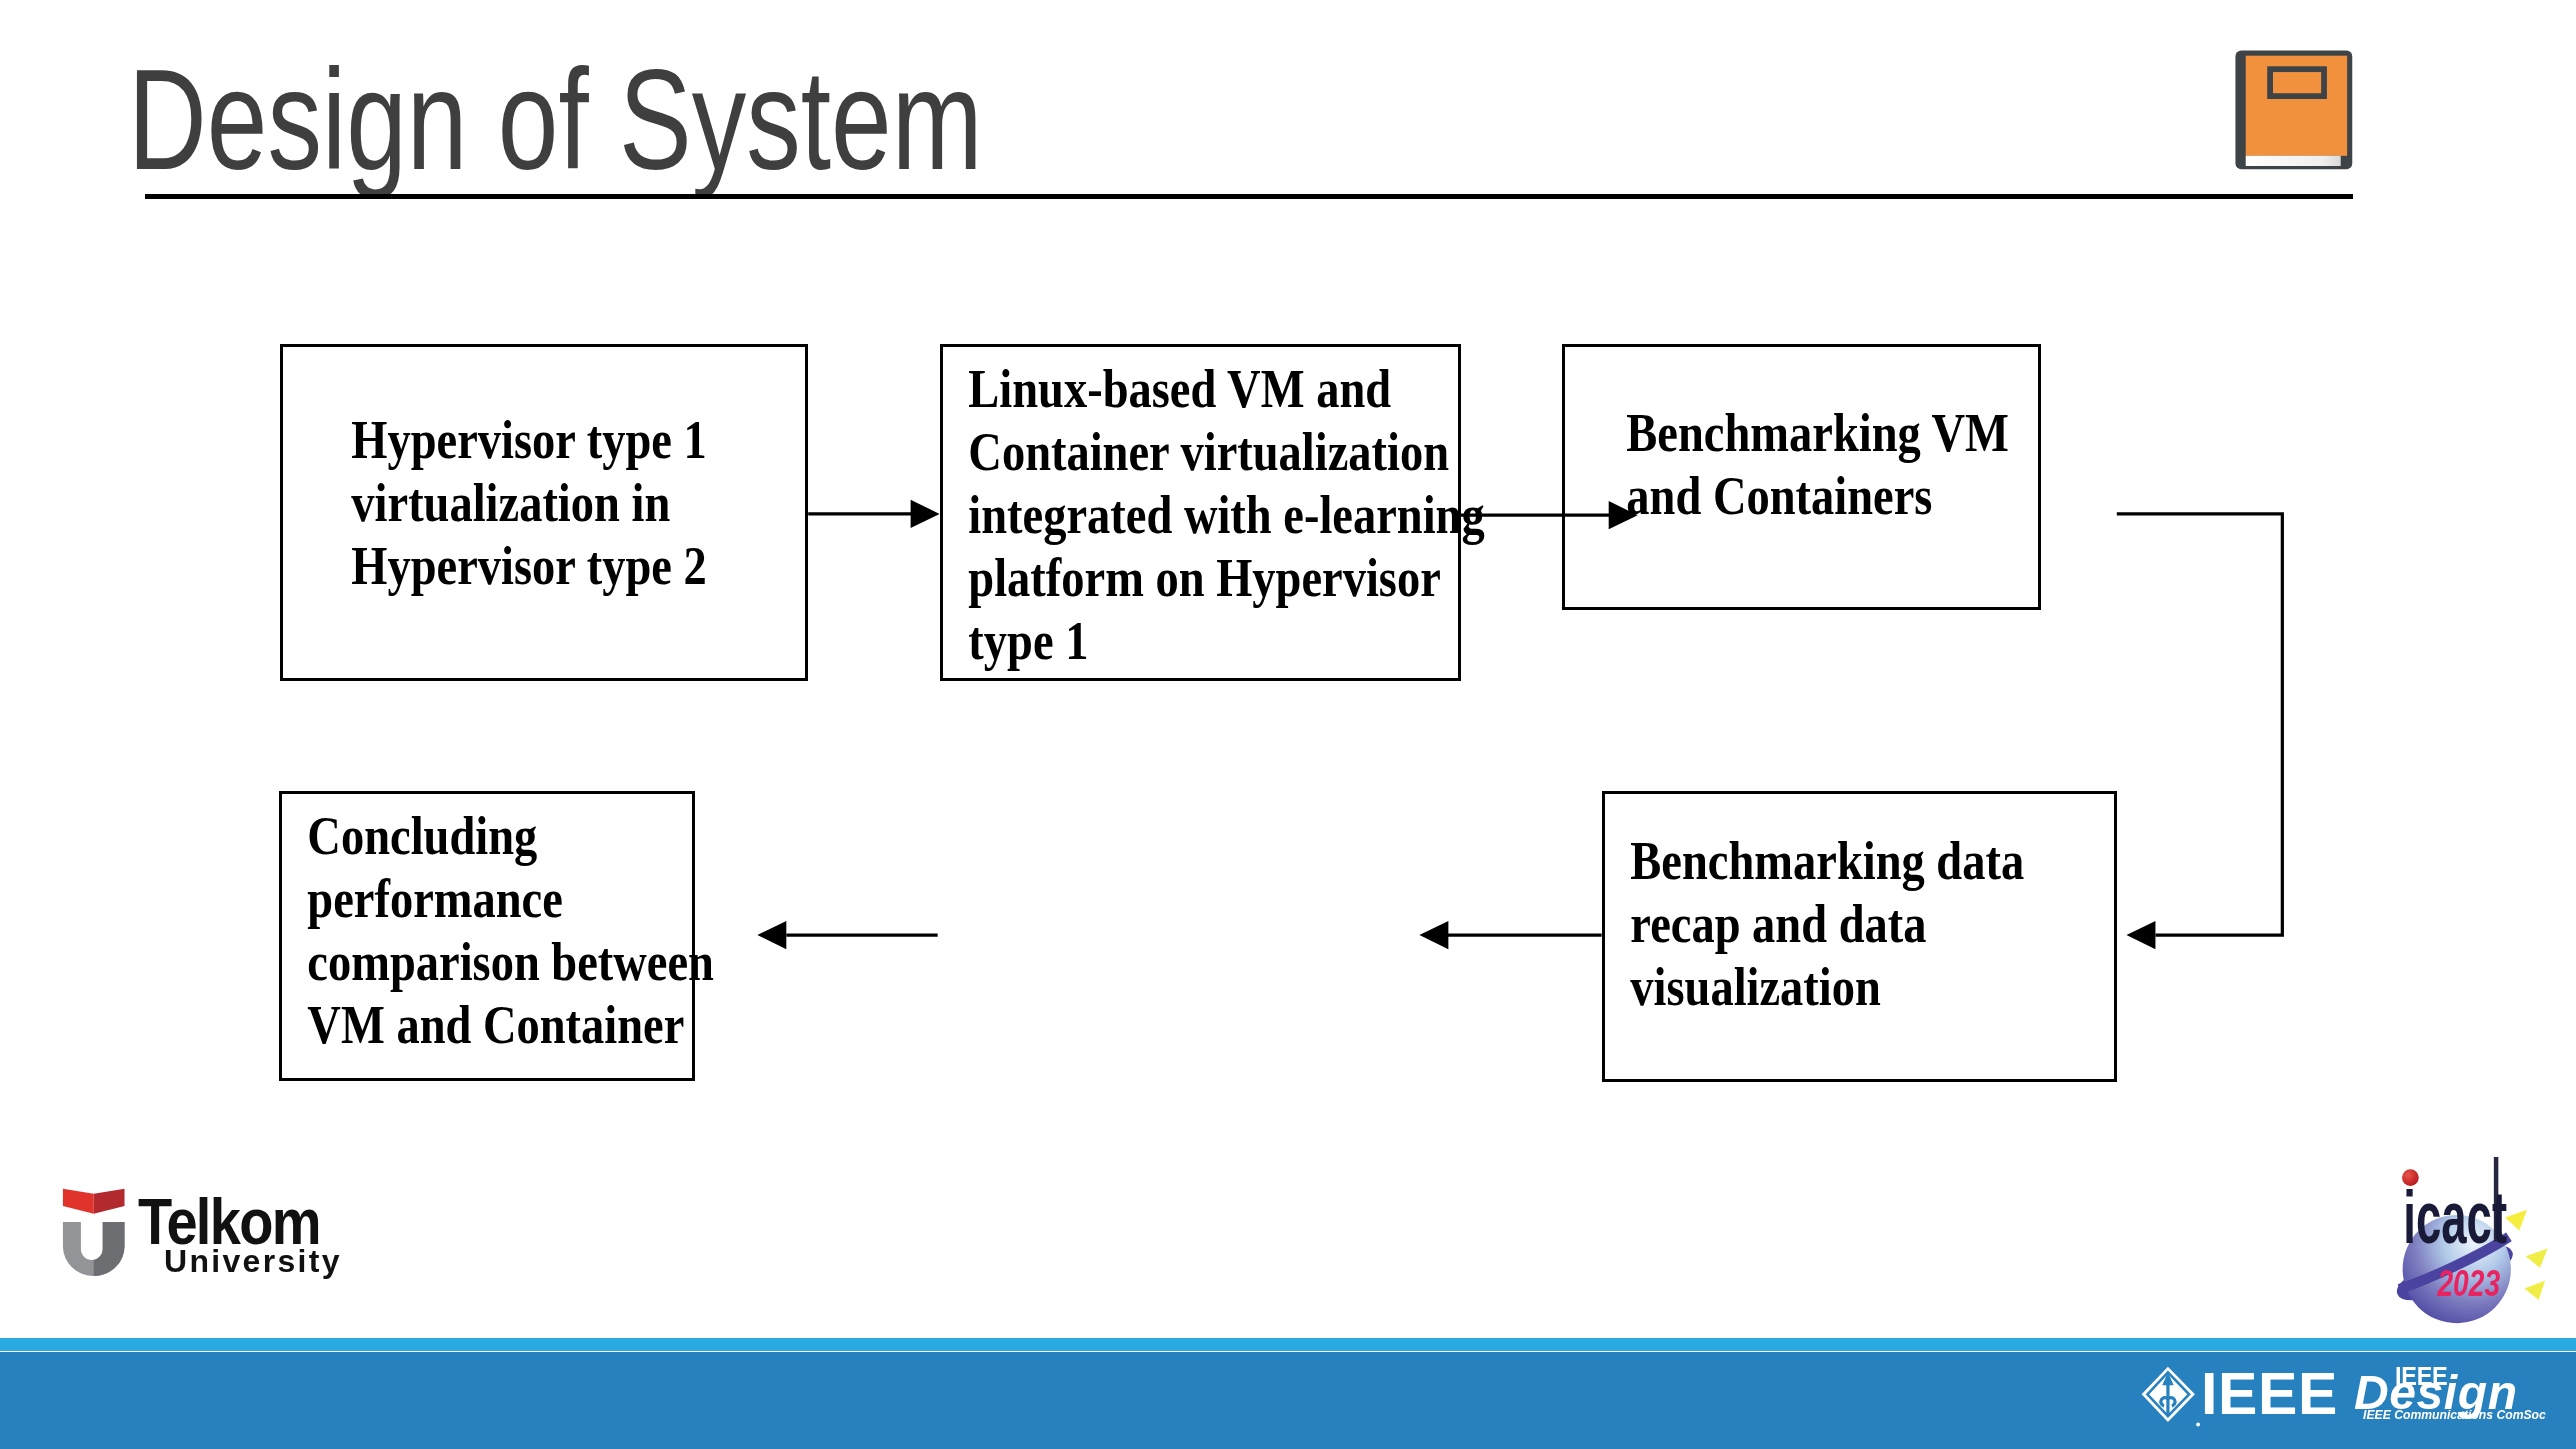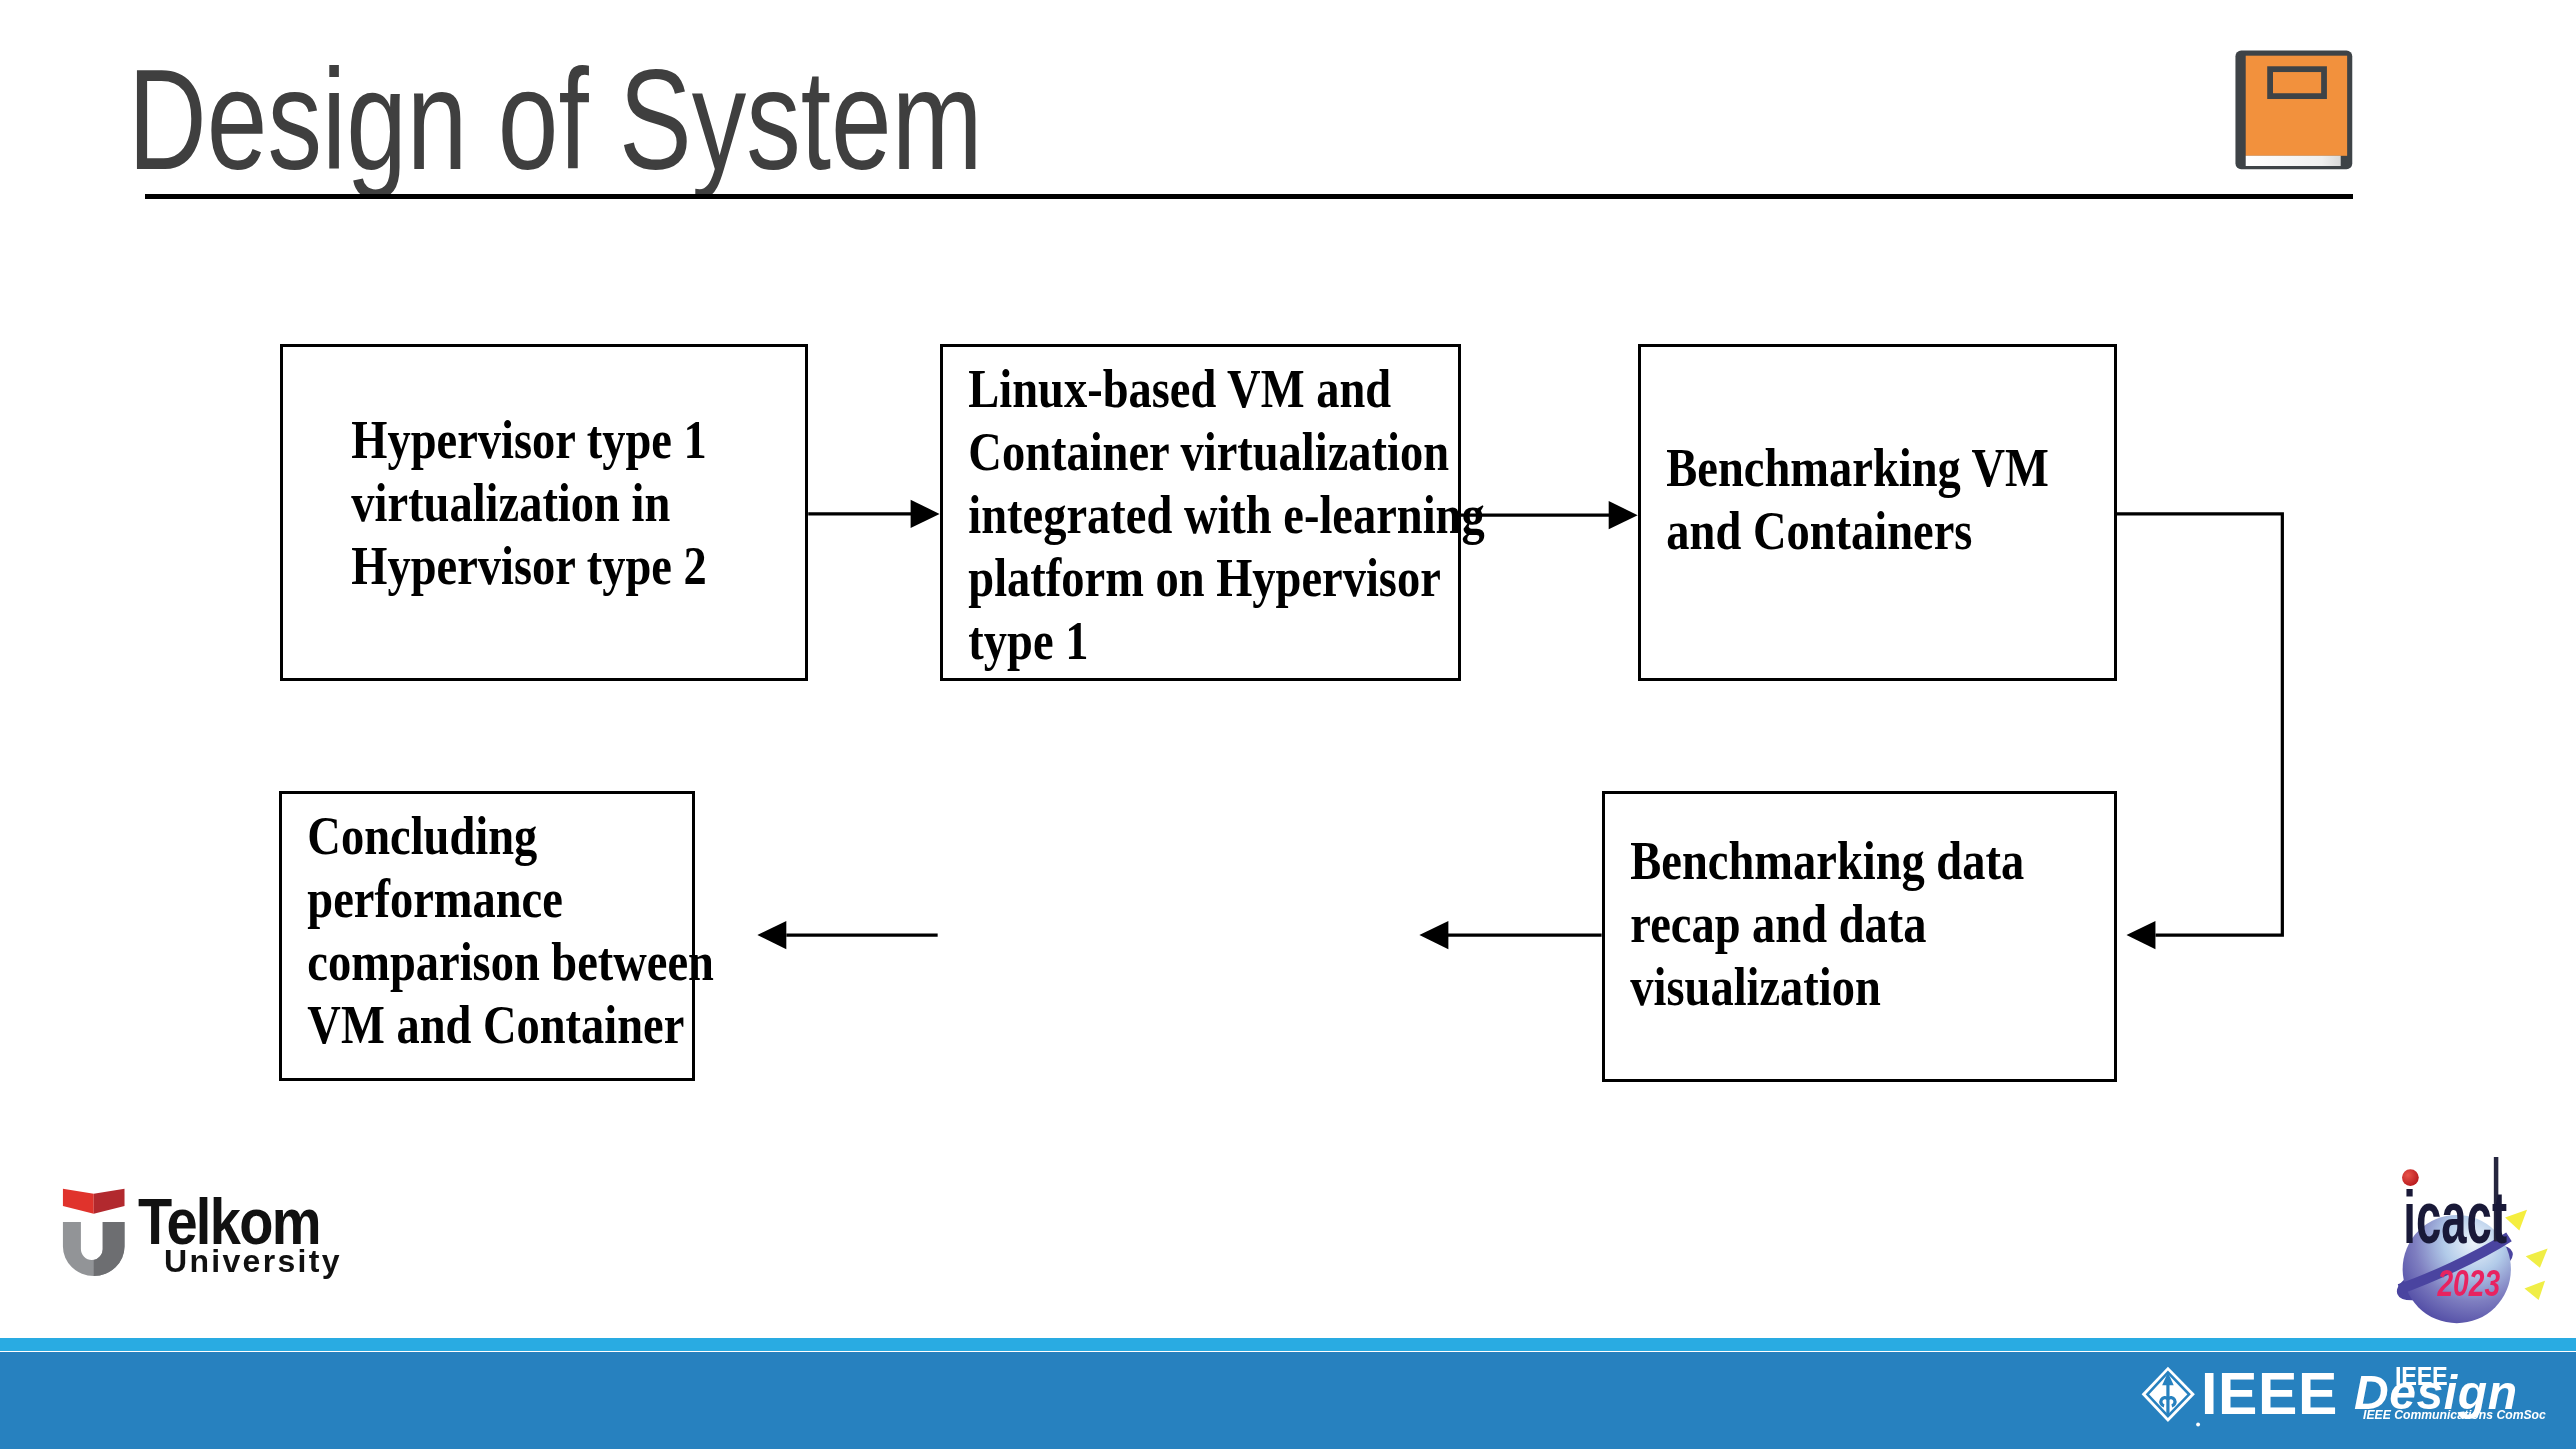--- a/index.html
+++ b/index.html
@@ -17,21 +17,21 @@
 <div id="page">
   <div id="title">Design of System</div>
   <div id="underline"></div>
 
   <div class="box" style="left:280px;top:344px;width:528px;height:337px;padding-left:43px;">
       <div class="t" style="position:relative;top:-9.7px;">Hypervisor type 1<br>virtualization in<br>Hypervisor type 2</div>
     </div>
   <div class="box" style="left:940px;top:344px;width:521px;height:337px;">
       <div class="t" style="position:relative;top:1.9px;">Linux-based VM and<br>Container virtualization<br>integrated with e-learning<br>platform on Hypervisor<br>type 1</div>
     </div>
-  <div class="box" style="left:1638px;top:344px;width:479px;height:337px;">
+  <div class="box" style="left:1562px;top:344px;width:479px;height:266px;padding-left:36px;">
       <div class="t" style="position:relative;top:-13.5px;">Benchmarking VM<br>and Containers</div>
     </div>
   <div class="box" style="left:279px;top:791px;width:416px;height:290px;">
       <div class="t" style="position:relative;top:-5.8px;">Concluding<br>performance<br>comparison between<br>VM and Container</div>
     </div>
   <div class="box" style="left:1602px;top:791px;width:515px;height:291px;">
       <div class="t" style="position:relative;top:-13px;">Benchmarking data<br>recap and data<br>visualization</div>
     </div>
 
   <svg id="conn" width="2576" height="1449" viewBox="0 0 4000 2250" style="position:absolute;left:0;top:0;">

